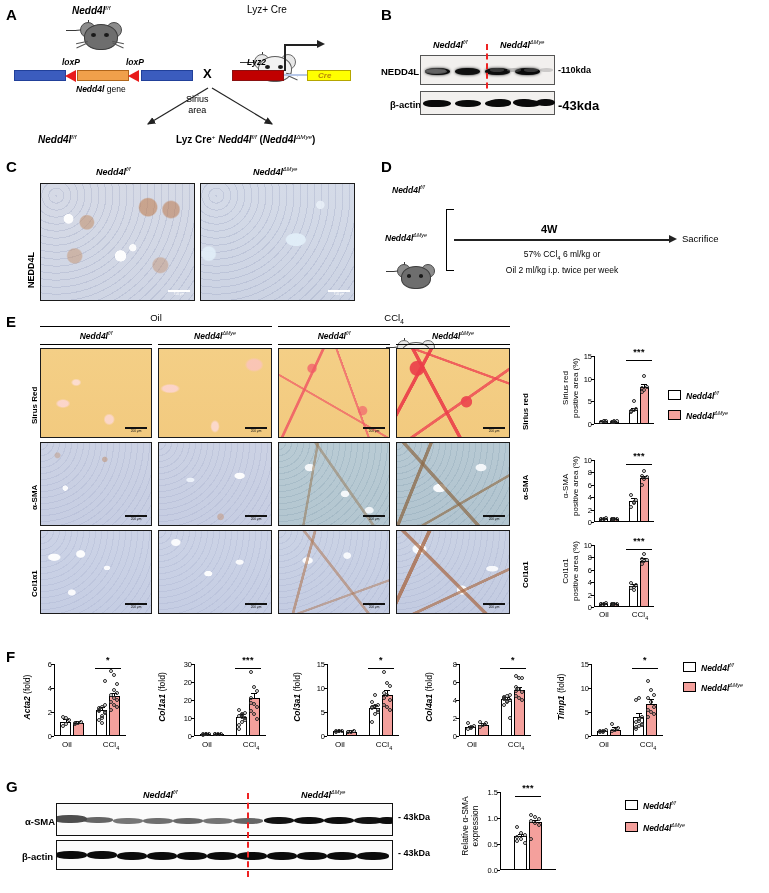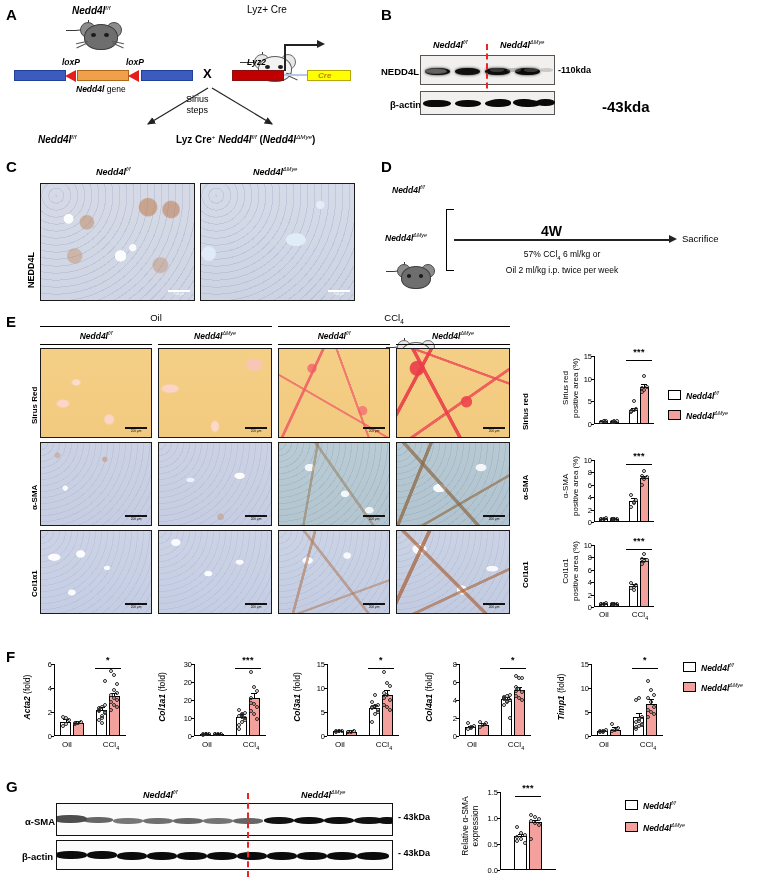--- a/index.html
+++ b/index.html
@@ -131,21 +131,21 @@
   <defs>
     <marker id="ah" markerWidth="7" markerHeight="7" refX="6" refY="3" orient="auto">
       <path d="M0,0 L7,3 L0,6 z" fill="#222"></path>
     </marker>
   </defs>
   <line x1="88" y1="0" x2="28" y2="36" stroke="#222" stroke-width="1.2" marker-end="url(#ah)"></line>
   <line x1="92" y1="0" x2="152" y2="36" stroke="#222" stroke-width="1.2" marker-end="url(#ah)"></line>
 </svg>
 <div class="abs" style="left:186px;top:94px;font-size:9px;text-align:center;line-height:11px;">
   <span>Sirius</span><br>
-  <span>steps</span>
+  <span>area</span>
 </div>
 
 <div class="abs" style="left:38px;top:133px;font-size:10px;">
   <span class="ital">Nedd4l</span><span class="sup">f/f</span>
 </div>
 <div class="abs" style="left:176px;top:133px;font-size:10px;">
   <span style="font-weight:bold;">Lyz Cre</span><span class="sup" style="font-style:normal;">+</span>
   <span class="ital">Nedd4l</span><span class="sup">f/f</span>
   <span style="font-weight:bold;">(</span><span class="ital">Nedd4l</span><span class="sup">ΔMye</span><span style="font-weight:bold;">)</span>
 </div>
@@ -186,21 +186,21 @@
   <div class="band" style="left:34px;top:8px;width:26px;height:7px;background:#0a0a0a;"></div>
   <div class="band" style="left:64px;top:8px;width:26px;height:7px;background:#0a0a0a;"></div>
   <div class="band" style="left:94px;top:8px;width:26px;height:7px;background:#0a0a0a;"></div>
   <div class="band" style="left:2px;top:8px;width:20px;height:7px;background:#0a0a0a;"></div>
 </div>
 <div class="abs" style="left:488px;top:91px;width:67px;height:24px;overflow:hidden;">
   <div class="band" style="left:1px;top:8px;width:22px;height:7px;background:#0a0a0a;border-radius:45%;position:absolute;"></div>
   <div class="band" style="left:25px;top:8px;width:22px;height:7px;background:#0a0a0a;border-radius:45%;position:absolute;"></div>
   <div class="band" style="left:48px;top:8px;width:19px;height:7px;background:#0a0a0a;border-radius:45%;position:absolute;"></div>
 </div>
-<div class="abs" style="left:558px;top:98px;font-size:15px;font-weight:bold;margin-left:44px;">-43kda</div>
+<div class="abs" style="left:558px;top:98px;font-size:13px;font-weight:bold;">-43kda</div>
 
 <div class="abs panel-letter" style="left:6px;top:158px;">C</div>
 <div class="vlabel" style="left:26px;top:288px;font-size:9px;">NEDD4L</div>
 
 <div class="abs" style="left:96px;top:166px;font-size:9px;">
   <span class="ital">Nedd4l</span><span class="sup">f/f</span>
 </div>
 <div class="abs" style="left:253px;top:166px;font-size:9px;">
   <span class="ital">Nedd4l</span><span class="sup">ΔMye</span>
 </div>
@@ -257,21 +257,21 @@
   <div class="ear" style="left:25px;top:3px;width:12px;height:12px;background:#e8e8e8;border:1.1px solid #6a6a6a;"></div>
   <div class="head" style="left:5px;top:5px;width:28px;height:21px;background:#f4f4f4;border:1.1px solid #5d5d5d;"></div>
   <div class="eye" style="left:11px;top:13px;width:4px;height:3.5px;"></div>
   <div class="eye" style="left:23px;top:13px;width:4px;height:3.5px;"></div>
 </div>
 
 <div class="bracket" style="left:446px;top:209px;width:8px;height:62px;"></div>
 
 <div class="abs" style="left:454px;top:239px;width:216px;height:1.6px;background:#222;"></div>
 <div class="arrowhead" style="left:669px;top:235px;border-top:4.5px solid transparent;border-bottom:4.5px solid transparent;border-left:8px solid #222;"></div>
-<div class="abs" style="left:541px;top:223px;font-size:14px;font-weight:bold;">4W</div>
+<div class="abs" style="left:541px;top:223px;font-size:11px;font-weight:bold;">4W</div>
 <div class="abs" style="left:682px;top:233px;font-size:9.5px;">Sacrifice</div>
 <div class="abs" style="left:454px;top:248px;width:216px;text-align:center;font-size:8.5px;line-height:12px;">
   <span><span>57% CCl</span><span class="sub">4</span><span> 6 ml/kg or</span></span><br>
   <span>Oil 2 ml/kg i.p. twice per week</span>
 </div>
 
 <div class="abs panel-letter" style="left:6px;top:313px;">E</div>
 
 <div class="grouphdr" style="left:40px;top:312px;width:232px;font-size:9.5px;">Oil</div>
 <div class="grouprule" style="left:40px;top:326px;width:232px;"></div>

